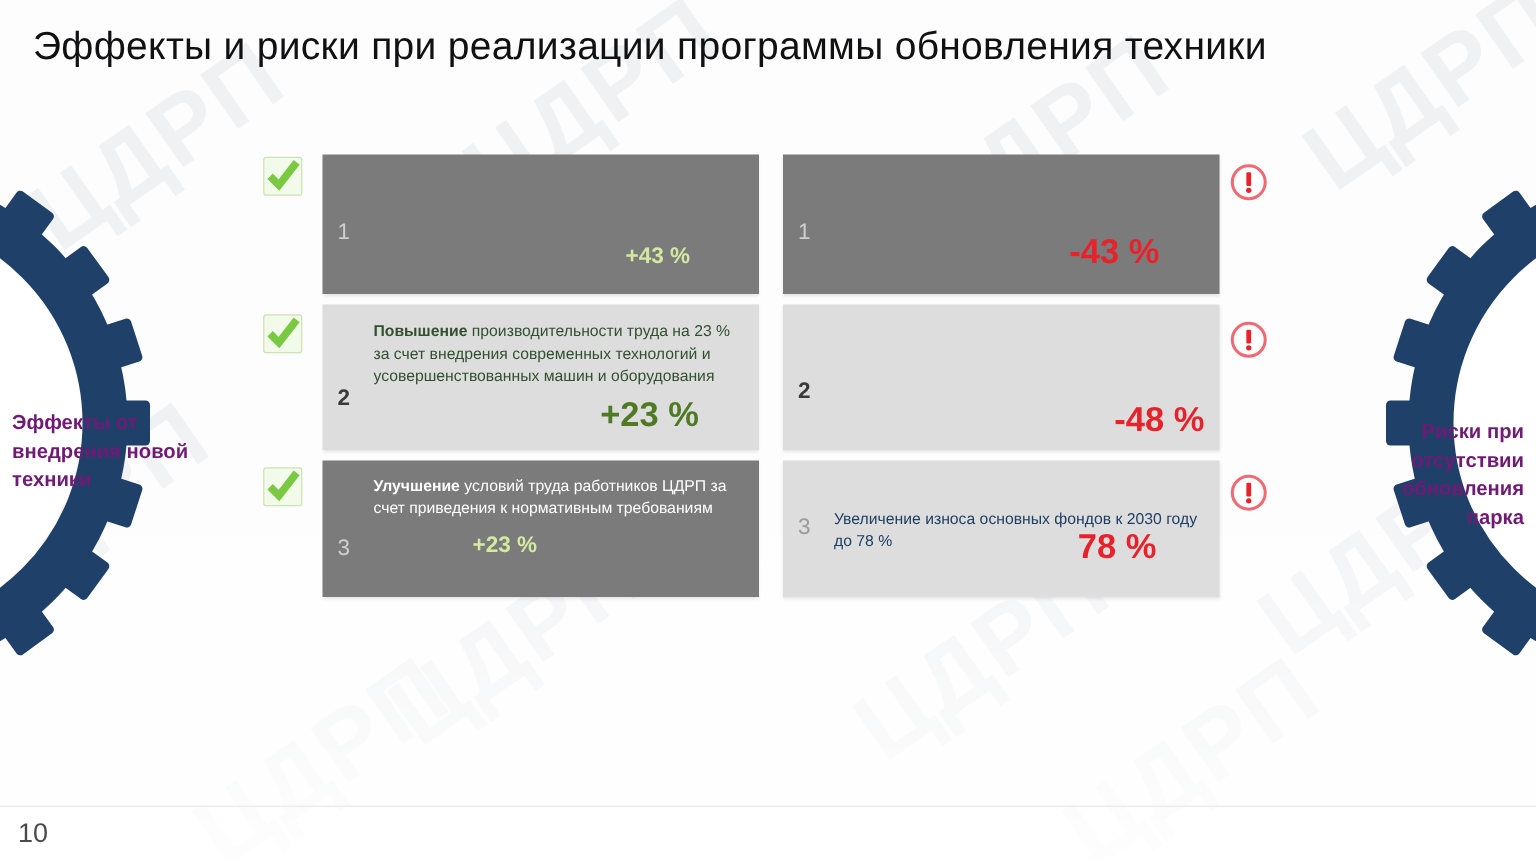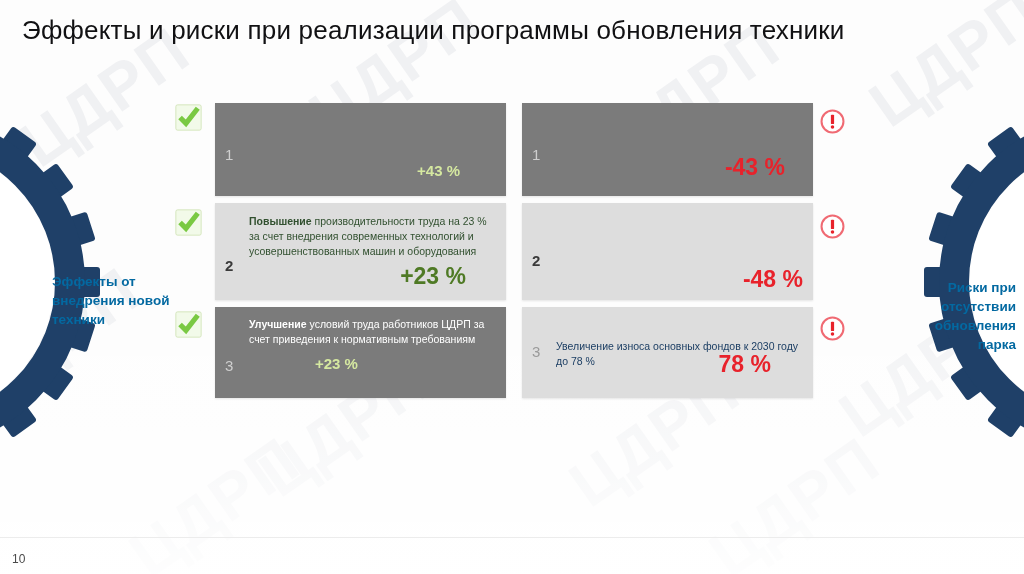--- a/index.html
+++ b/index.html
@@ -40,21 +40,21 @@
 
   
   .gear{position:absolute;z-index:1;}
   .gear-left{left:-252px;top:112px;}
   .gear-right{right:-252px;top:112px;}
   .gear svg{display:block;}
 
   
   .side-label{
     position:absolute;z-index:5;
-    font-size:13.5px;font-weight:700;color:#0369a1;line-height:1.42;margin-left:44px;
+    font-size:13.5px;font-weight:700;color:#701a75;line-height:1.42;
   }
   .side-label-left{left:8px;top:272px;width:120px;text-align:left;}
   .side-label-right{right:8px;top:278px;width:120px;text-align:right;}
 
   
   .col{position:absolute;z-index:4;}
   .col-left{left:215px;top:103px;width:291px;}
   .col-right{left:522px;top:103px;width:291px;}
 
   .card{
@@ -91,21 +91,21 @@
   .val.green-light{color:#d5e8a0;font-size:15px;}
   .val.green-dark{color:#4f7a25;font-size:23px;}
   .val.red{color:#e8222b;font-size:23px;}
 
   
   .icon{position:absolute;z-index:5;width:27px;height:27px;}
   .icon svg{display:block;width:27px;height:27px;}
 
   .page-num{
     position:absolute;left:12px;bottom:8px;z-index:6;
-    font-size:12px;color:#4a4a4a;
+    font-size:18px;color:#4a4a4a;
   }
 </style>
 </head>
 <body>
 
 <div class="bg-wrap">
   <div class="wm" style="left:10px;top:60px;">ЦДРП</div>
   <div class="wm" style="left:300px;top:30px;">ЦДРП</div>
   <div class="wm" style="left:600px;top:55px;">ЦДРП</div>
   <div class="wm" style="left:860px;top:20px;">ЦДРП</div>
@@ -211,21 +211,21 @@
     </div>
     <span class="val green-light" style="left:100px;bottom:27px;">+23 %</span>
   </div>
 
 </div>
 
 <div class="col col-right">
 
   <div class="card dark h1">
     <span class="idx" style="top:44px;">1</span>
-    <span class="val red" style="right:28px;bottom:17px;">-43 %</span>
+    <span class="val red" style="right:40px;bottom:17px;">-43 %</span>
   </div>
 
   <div class="card light risk h2">
     <span class="idx" style="top:50px;font-weight:700;color:#3a3a3a;">2</span>
     <span class="val red" style="right:10px;bottom:9px;">-48 %</span>
   </div>
 
   <div class="card light risk h3">
     <span class="idx" style="top:37px;">3</span>
     <div class="ctext" style="margin-top:16px;">

